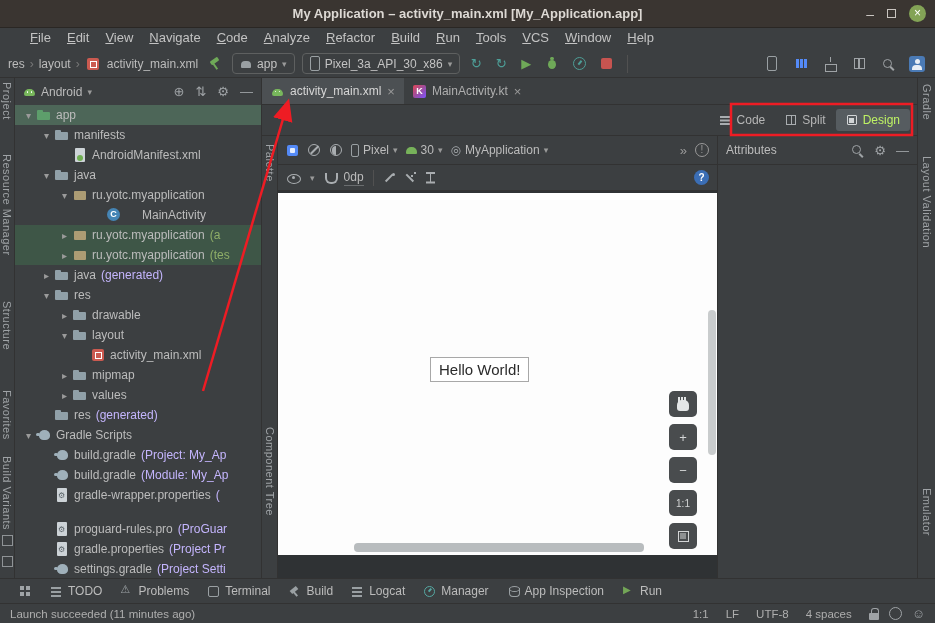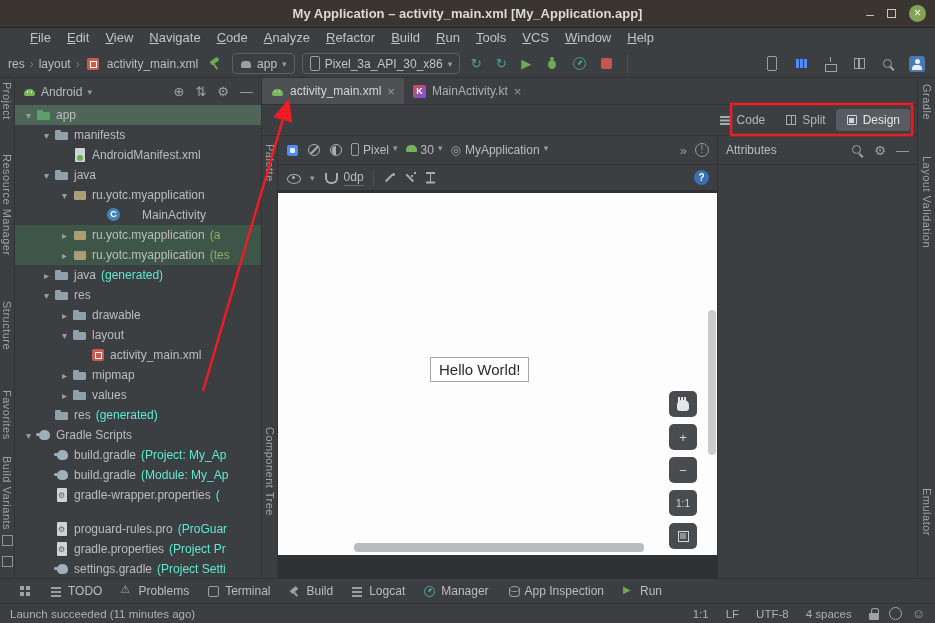--- a/index.html
+++ b/index.html
@@ -80,21 +80,21 @@
   .sb-ic { width:11px; height:11px; border:1.5px solid #8f9396; margin:5px auto; }
 
   
   .project-panel { width:247px; border-right:1px solid #323232; display:flex; flex-direction:column; flex:none; overflow:hidden; }
   .pp-header { height:27px; display:flex; align-items:center; gap:5px; padding:0 8px; flex:none; }
   .pp-icons { margin-left:auto; display:flex; align-items:center; gap:11px; color:#9fa3a6; font-size:13px; }
   .tree { flex:1; overflow:hidden; }
   .tree-row { height:20px; display:flex; align-items:center; white-space:nowrap; overflow:hidden; }
   .tree-row .tw { width:15px; color:#9a9a9a; font-size:10px; text-align:center; flex:none; }
   .tree-row .lbl { color:#bcbcbc; }
-  .tree-row .sfx { color:#5eead4; margin-left:5px; }
+  .tree-row .sfx { color:#c4b5fd; margin-left:5px; }
   .tree-row.selected { background:#4d6658; }
   .tree-row.test { background:#3e5647; }
   .tree-row.test .sfx { color:#8fae68; }
   .tree-row.hover { background:#38665f; }
 
   .ti { display:inline-block; width:16px; height:16px; position:relative; flex:none; vertical-align:middle; }
   .tree .ti { margin-right:4px; }
   .crumb-ic { margin-right:1px; }
   .ti-folder::before { content:""; position:absolute; left:1px; top:3px; width:6px; height:3px; border-radius:1px 1px 0 0; background:#90a0a8; }
   .ti-folder::after { content:""; position:absolute; left:1px; top:5px; width:13px; height:8px; border-radius:1px; background:#90a0a8; }
@@ -117,36 +117,36 @@
   .tab.active { background:#4c5053; color:#d6d6d6; }
   .tab-close { color:#9a9a9a; font-size:13px; }
   .tab-ic { width:13px; height:13px; display:inline-block; position:relative; flex:none; }
   .tab-ic-android::before { content:""; position:absolute; left:1px; top:4px; width:11px; height:7px; background:#78b75c; border-radius:5px 5px 2px 2px; }
   .tab-ic-android::after { content:""; position:absolute; left:3.5px; top:6px; width:1.5px; height:1.5px; background:#fff; border-radius:50%; box-shadow:4px 0 0 #fff; }
   .tab-ic-kotlin { background:linear-gradient(135deg,#e44857,#9d4e9e 50%,#7f52ff); color:#fff; font-size:9px; font-weight:bold; text-align:center; line-height:13px; border-radius:2px; }
 
   .mode-row { height:31px; display:flex; align-items:center; justify-content:flex-end; padding-right:7px; border-bottom:1px solid #323232; flex:none; }
   .mode-toggle { display:flex; align-items:center; }
   .mode-opt { display:flex; align-items:center; padding:4px 10px; color:#b6b6b6; border-radius:3px; }
-  .mode-opt.sel { background:#565c60; color:#e5e5e5;align-items:center; }
+  .mode-opt.sel { background:#565c60; color:#bef264;align-items:center; }
   .mi { width:12px; height:12px; position:relative; display:inline-block; margin-right:5px; }
   .mi-code::before { content:""; position:absolute; left:0; top:2px; width:11px; height:2px; background:#a9adb0; box-shadow:0 3.5px 0 #a9adb0, 0 7px 0 #a9adb0; }
   .mi-split::before { content:""; position:absolute; inset:1px; border:1.5px solid #a9adb0; }
   .mi-split::after { content:""; position:absolute; left:5.3px; top:1px; width:1.5px; height:10px; background:#a9adb0; }
   .mi-design::before { content:""; position:absolute; inset:1px; border:1.5px solid #d2d5d7; border-radius:1px; }
   .mi-design::after { content:""; position:absolute; left:3.5px; top:3.5px; right:3.5px; bottom:3.5px; background:#d2d5d7; }
 
   .design-area { flex:1; min-height:0; display:flex; }
   .design-strip { width:16px; border-right:1px solid #323232; display:flex; flex-direction:column; align-items:center; flex:none; }
   .design-strip .vlabel { margin-top:8px; }
   .design-strip .cl { margin-top:245px; }
   .design-main { flex:1; min-width:0; display:flex; flex-direction:column; }
   .dtb1 { height:29px; display:flex; align-items:center; gap:8px; padding:0 8px; border-bottom:1px solid #323232; flex:none; }
   .dtb2 { height:26px; display:flex; align-items:center; gap:9px; padding:0 8px; border-bottom:1px solid #323232; flex:none; }
-  .dcombo { display:flex; align-items:flex-start; gap:4px; color:#bcbcbc; white-space:nowrap; }
+  .dcombo { display:flex; align-items:center; gap:4px; color:#bcbcbc; white-space:nowrap; }
   .dsurf { width:13px; height:13px; position:relative; display:inline-block; }
   .dsurf::before { content:""; position:absolute; inset:1px; background:#548af7; border-radius:2px; }
   .dsurf::after { content:""; position:absolute; left:4px; top:4px; width:5px; height:5px; background:#fff; opacity:.85; border-radius:1px; }
   .noblueprint, .orient { width:14px; height:14px; position:relative; display:inline-block; }
   .noblueprint::before, .orient::before { content:""; position:absolute; inset:1px; border:1.5px solid #a9adb0; border-radius:50%; }
   .noblueprint::after { content:""; position:absolute; left:1.5px; top:6.3px; width:11px; height:1.5px; background:#a9adb0; transform:rotate(-45deg); }
   .orient::after { content:""; position:absolute; left:2.5px; top:2.5px; width:4.5px; height:9px; background:#a9adb0; border-radius:5px 0 0 5px; }
   .ahead { width:11px; height:11px; position:relative; display:inline-block; }
   .ahead::before { content:""; position:absolute; left:0; top:2px; width:11px; height:7px; background:#77b25a; border-radius:5px 5px 1px 1px; }
   .theme-ic { color:#a9adb0; font-size:12px; }

